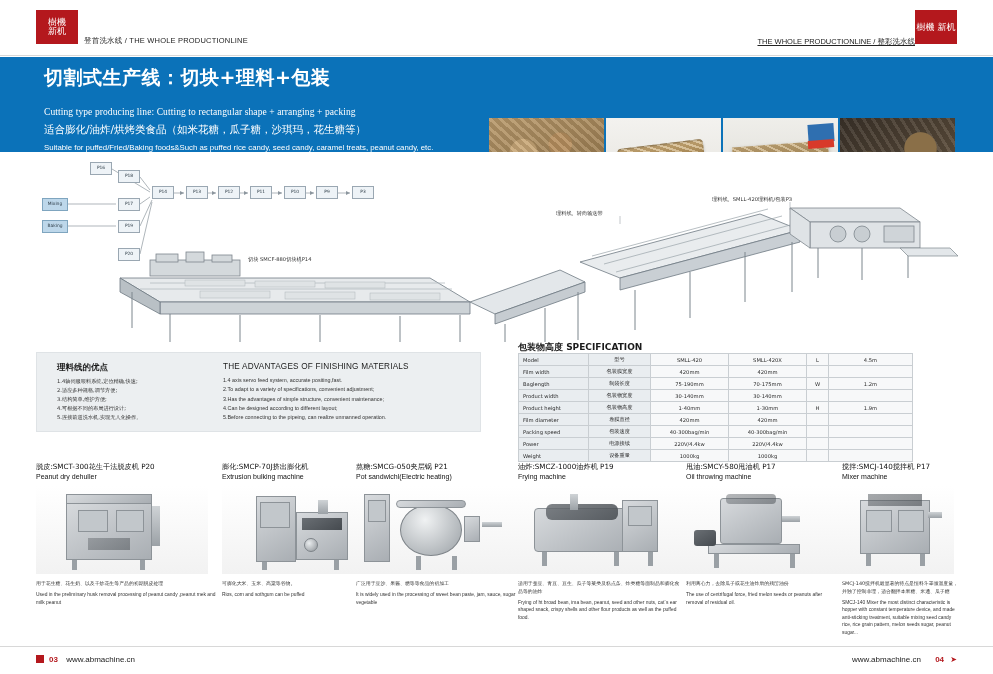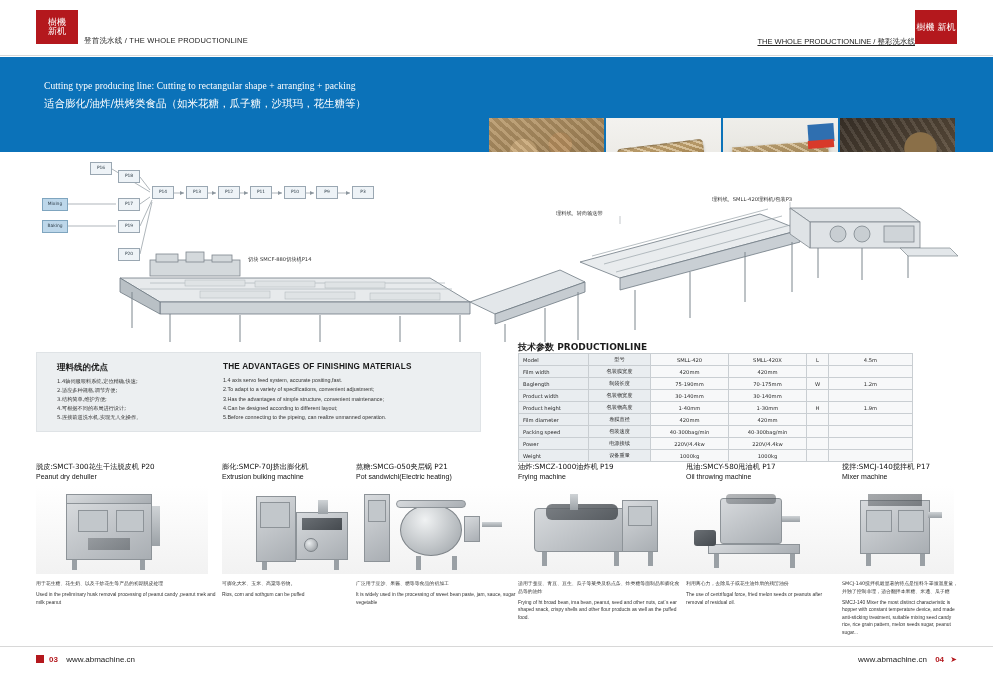--- a/index.html
+++ b/index.html
@@ -116,21 +116,21 @@
   }
   .node.blue { background:#bdd7ea; border-color:#7fa5bf; }
 
   
   .adv {
     position:absolute; left:36px; top:352px; width:445px; height:80px;
     background:#eceff1; border:1px solid #dfe3e6;
   }
   .adv-cn-title { position:absolute; left:20px; top:9px; font-size:8.5px; font-weight:bold; font-family:"DejaVu Sans", sans-serif;}
   .adv-cn-list { position:absolute; left:20px; top:24px; width:175px; font-size:5.2px; line-height:1.75; color:#333; font-family:"DejaVu Sans", sans-serif;}
-  .adv-en-title { position:absolute; left:186px; top:9px; font-size:8.2px; font-weight:bold; letter-spacing:.2px;}
+  .adv-en-title { position:absolute; left:186px; top:9px; font-size:8.2px; font-weight:normal; letter-spacing:.2px;}
   .adv-en-list { position:absolute; left:186px; top:23px; width:250px; font-size:5.4px; line-height:1.72; color:#333;}
 
   
   .spec-title {
     position:absolute; left:518px; top:341px; font-size:9px; font-weight:bold;
     font-family:"DejaVu Sans", sans-serif;
   }
   table.spec {
     position:absolute; left:518px; top:353px; width:395px;
     border-collapse:collapse; font-size:5.2px; color:#2a2a2a;
@@ -185,22 +185,24 @@
   <div class="logo-box-r">
     <div>
       <span>樹機</span>
       <span>新机</span>
     </div>
   </div>
 </div>
 
 <div class="banner">
   <div class="banner-inner">
+    <div class="b-title">切割式生产线：切块+理料+包装</div>
     <div class="b-sub">Cutting type producing line:  Cutting to rectangular shape + arranging + packing</div>
     <div class="b-cn2">适合膨化/油炸/烘烤类食品（如米花糖，瓜子糖，沙琪玛，花生糖等）</div>
+    <div class="b-sub2">Suitable for puffed/Fried/Baking foods&amp;Such as puffed rice candy, seed candy, caramel treats, peanut candy, etc.</div>
   </div>
   <div class="photos">
     <div class="photo p1"></div>
     <div class="photo p2">
       <div class="bar b-a"></div>
         <div class="bar b-b"></div>
     </div>
     <div class="photo p3">
       <div class="pack"></div>
         <div class="lbl"></div>
@@ -350,21 +352,21 @@
   <div class="adv-en-title">THE ADVANTAGES OF FINISHING MATERIALS</div>
   <div class="adv-en-list">
     <div>1.4 axis servo feed system, accurate positing,fast.</div>
     <div>2.To adapt to a variety of specifications, convenient adjustment;</div>
     <div>3.Has the advantages of simple structure, convenient maintenance;</div>
     <div>4.Can be designed according to different layout;</div>
     <div>5.Before connecting to the pipeing, can realize unmanned operation.</div>
   </div>
 </div>
 
-<div class="spec-title">技术参数 PRODUCTIONLINE</div>
+<div class="spec-title">包装物高度 SPECIFICATION</div>
 <table class="spec">
   <tbody>
       <tr>
     <td class="h" style="width:70px">Model</td>
     <td class="h c" style="width:62px">型号</td>
     <td class="c" style="width:78px">SMLL-420</td>
     <td class="c" style="width:78px">SMLL-420X</td>
     <td class="c" style="width:22px">L</td>
     <td class="c">4.5m</td>
   </tr>
@@ -538,16 +540,16 @@
   </div>
 </div>
 
 <div class="footer">
   <div class="f-left">
     <span class="f-mark"></span><span class="pg">03</span>
     <span style="margin-left:6px;">www.abmachine.cn</span>
   </div>
   <div class="f-right">
     <span>www.abmachine.cn</span>
-    <span class="pg" style="margin-left:6px;">04</span>
+    <span class="pg" style="margin-left:12px;">04</span>
     <span class="f-arrow">➤</span>
   </div>
 </div>
 
 </body></html>

